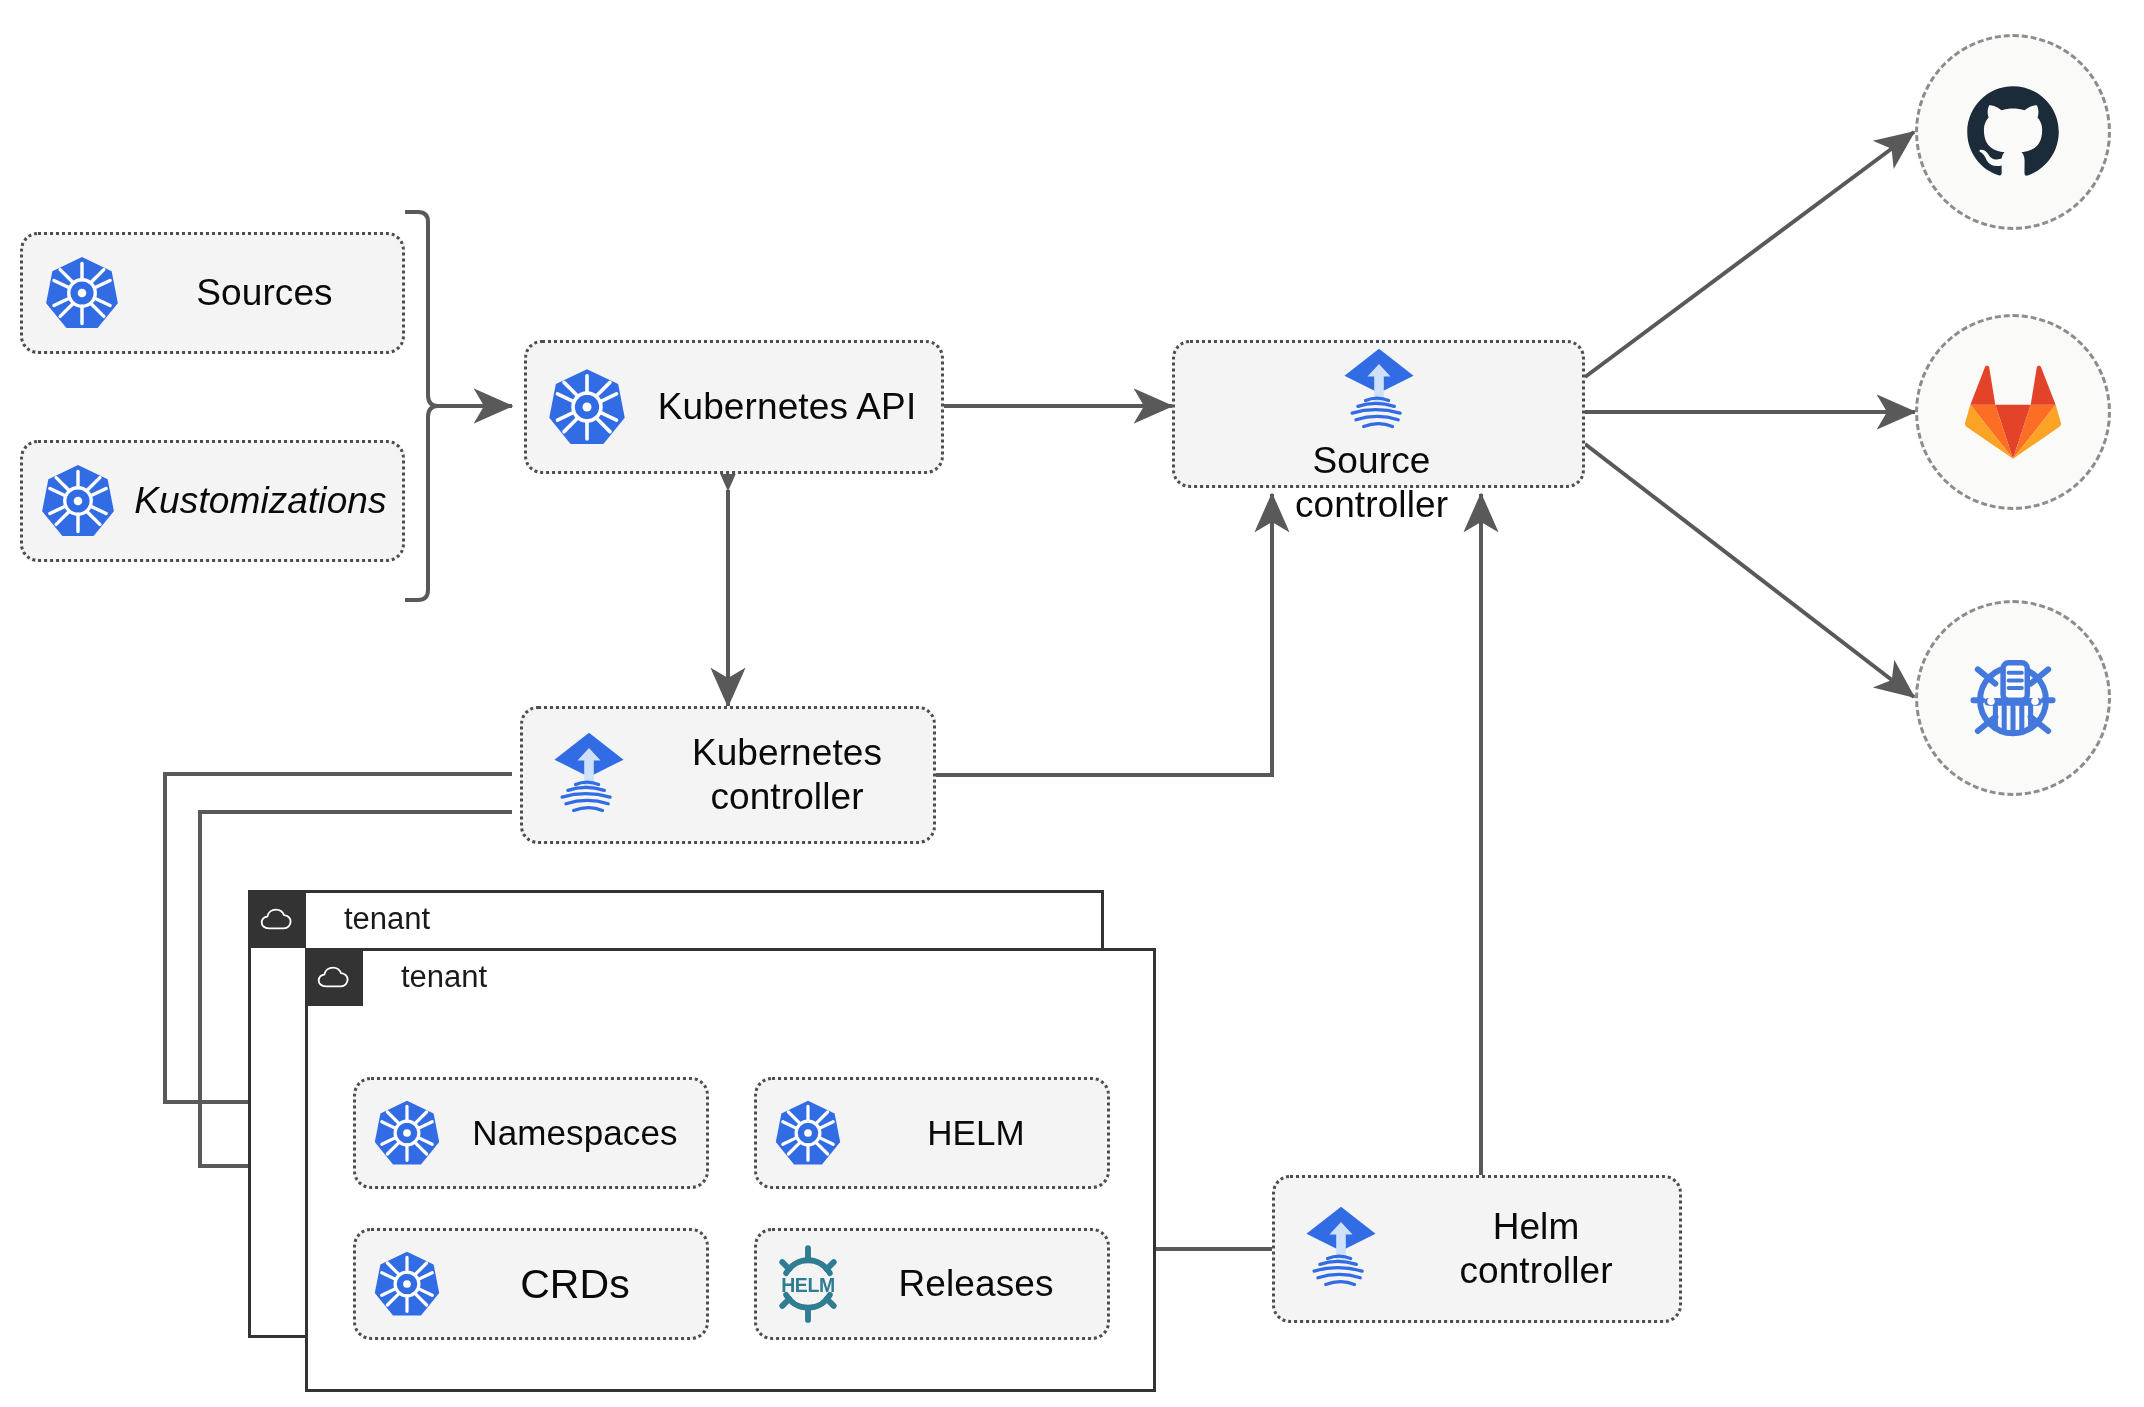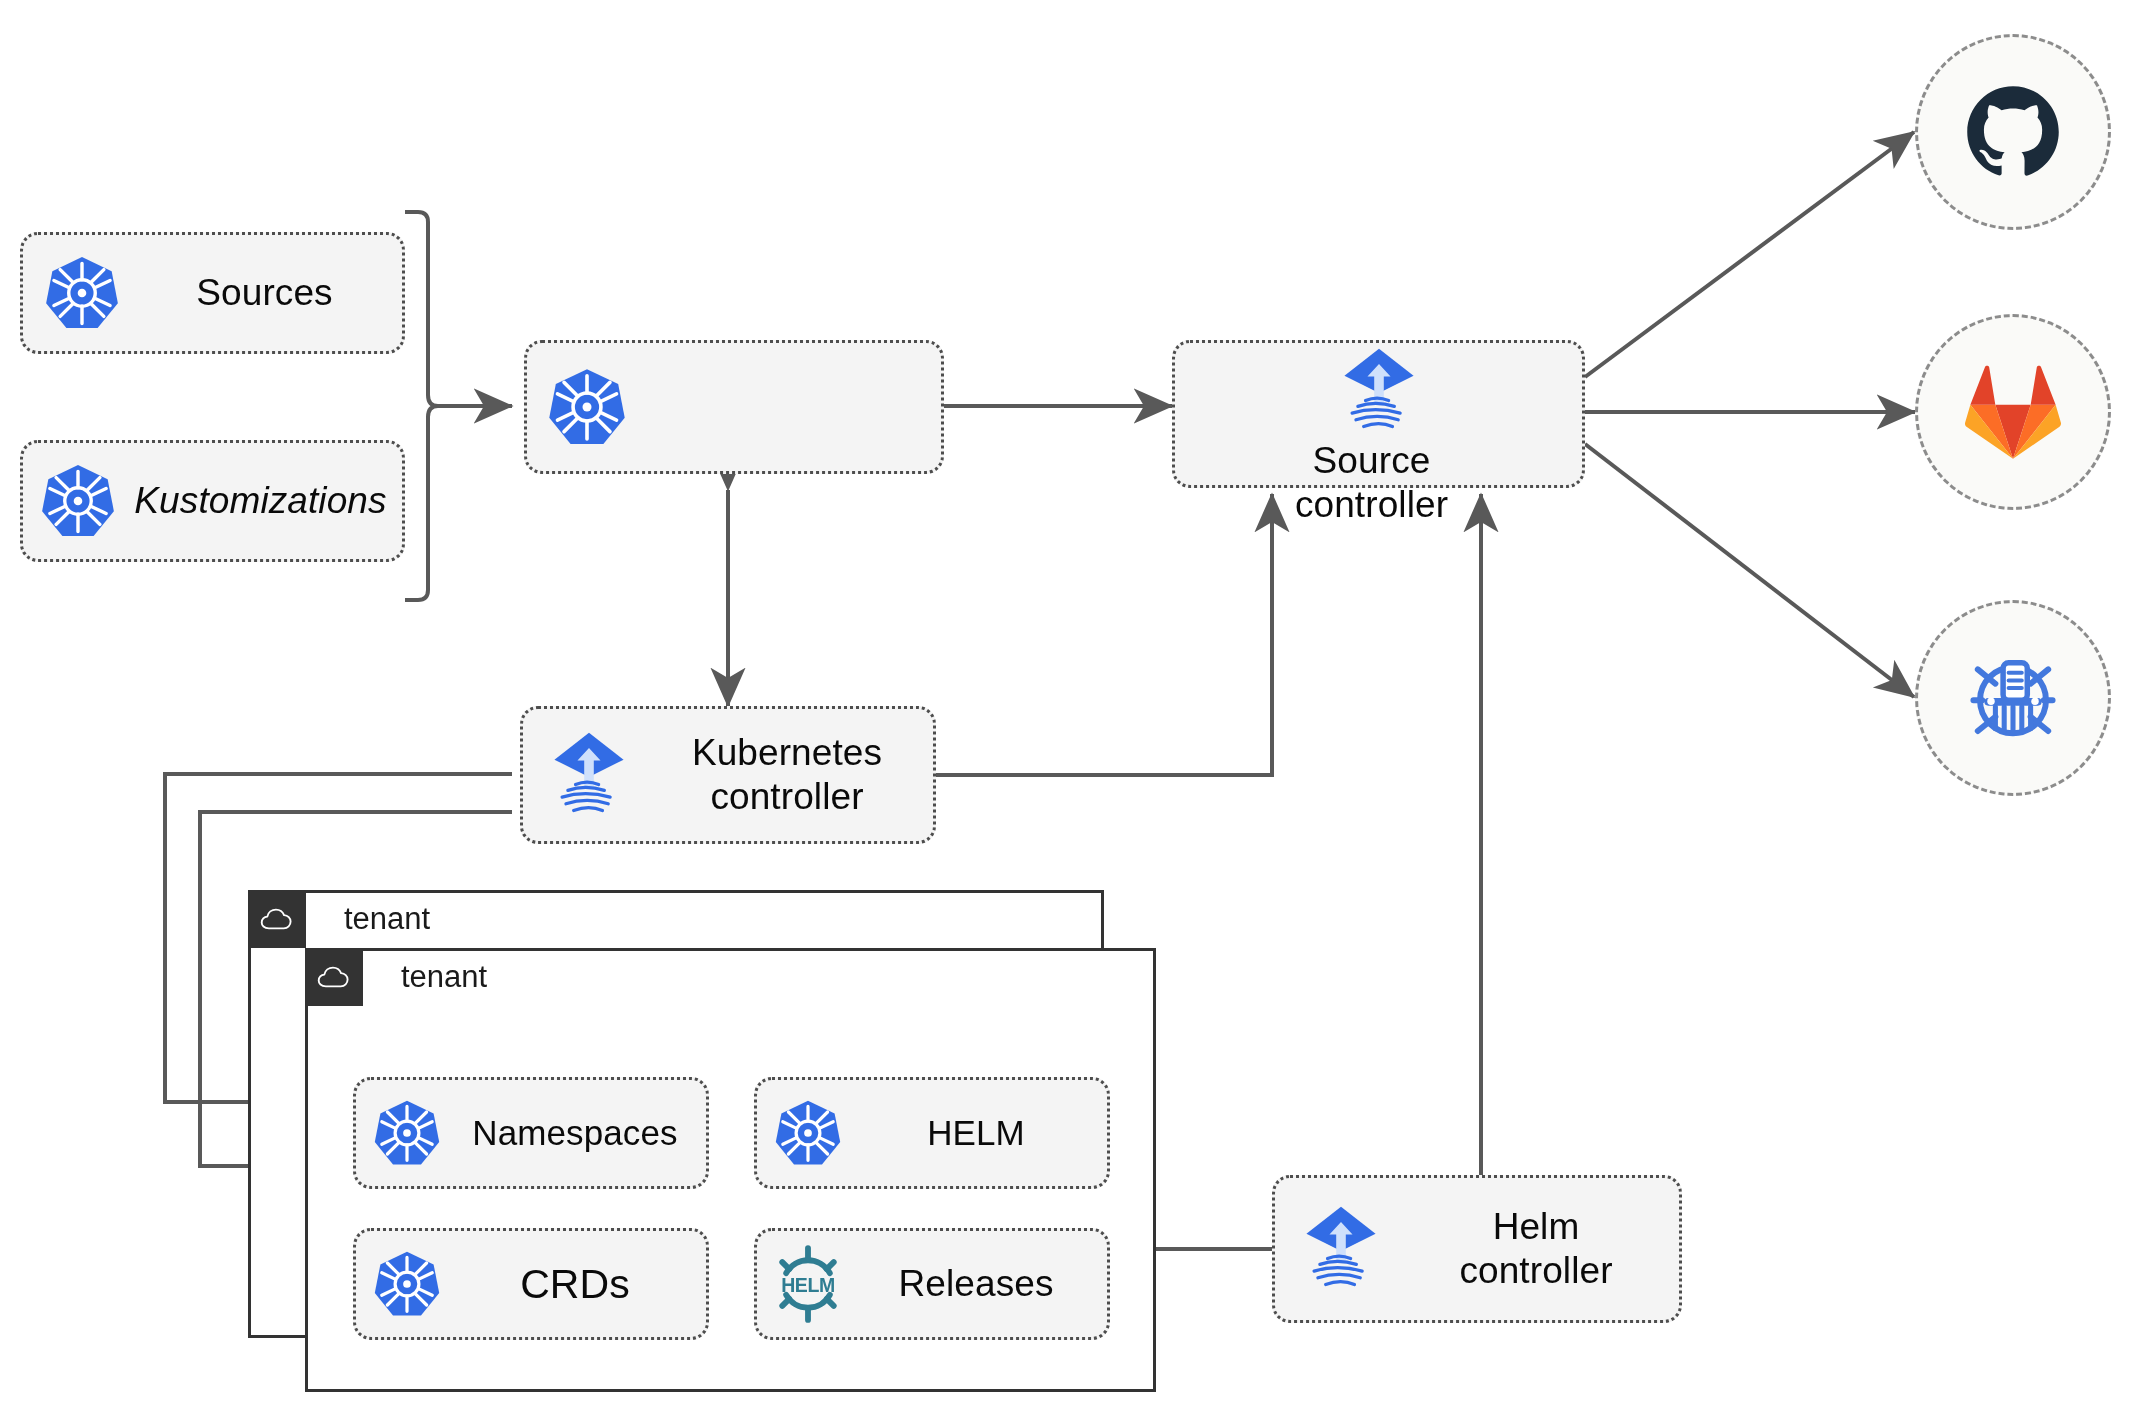--- a/index.html
+++ b/index.html
@@ -187,20 +187,21 @@
           <circle cx="50" cy="50" r="17"></circle>
           <path d="M50 12 L50 33 M50 67 L50 89
                    M14 34 L33 43 M67 57 L86 66
                    M86 34 L67 43 M33 57 L14 66
                    M22 80 L38 64 M62 36 L78 20
                    M22 20 L38 36 M62 64 L78 80"></path>
         </g>
         <circle cx="50" cy="50" r="5.5" fill="#ffffff"></circle>
       </svg>
     </span>
+    <span class="lbl">Kubernetes API</span>
   </div>
 
   <div class="node" style="left:1172px; top:340px; width:413px; height:148px;flex-direction:column;">
     <span class="ico" style="width:132px;">
       <svg width="96" height="96" viewBox="0 0 100 100">
         <path d="M50 6 L86 34 L50 52 L14 34 Z" fill="#326CE5"></path>
         <path d="M50 22 L62 35 L55 35 L55 62 L45 62 L45 35 L38 35 Z" fill="#cfe0fb"></path>
         <g stroke="#326CE5" stroke-width="3.4" stroke-linecap="round" fill="none">
           <path d="M36 60 Q48 55 60 60"></path>
           <path d="M28 66 Q46 60 66 66"></path>

